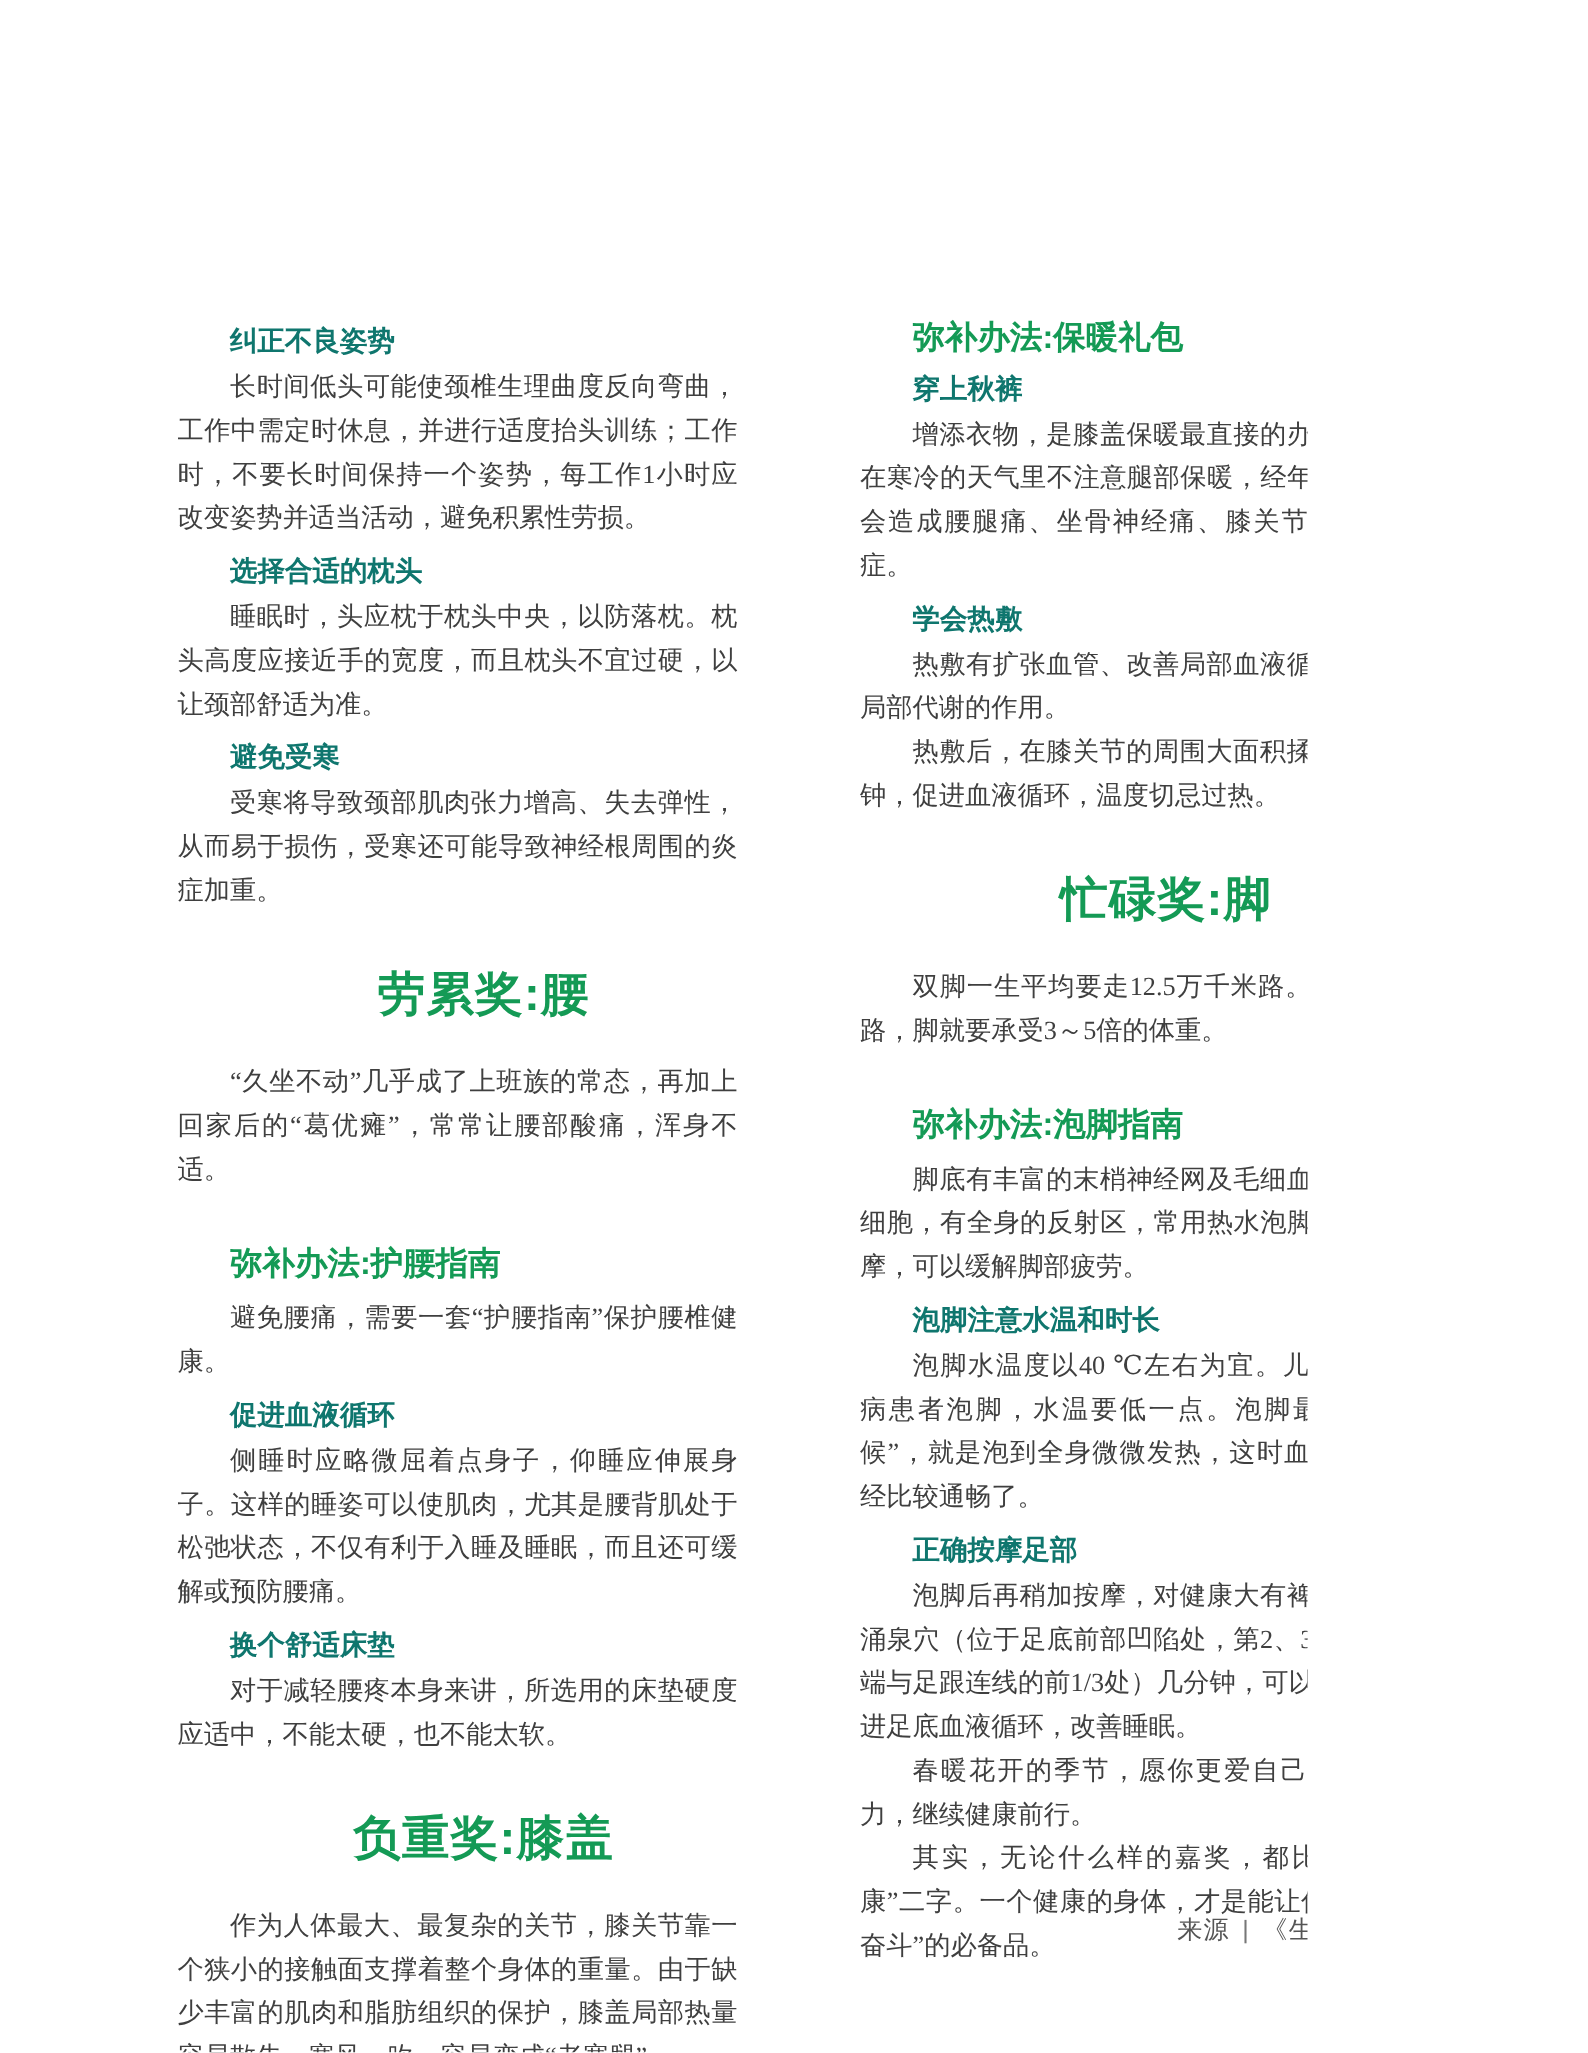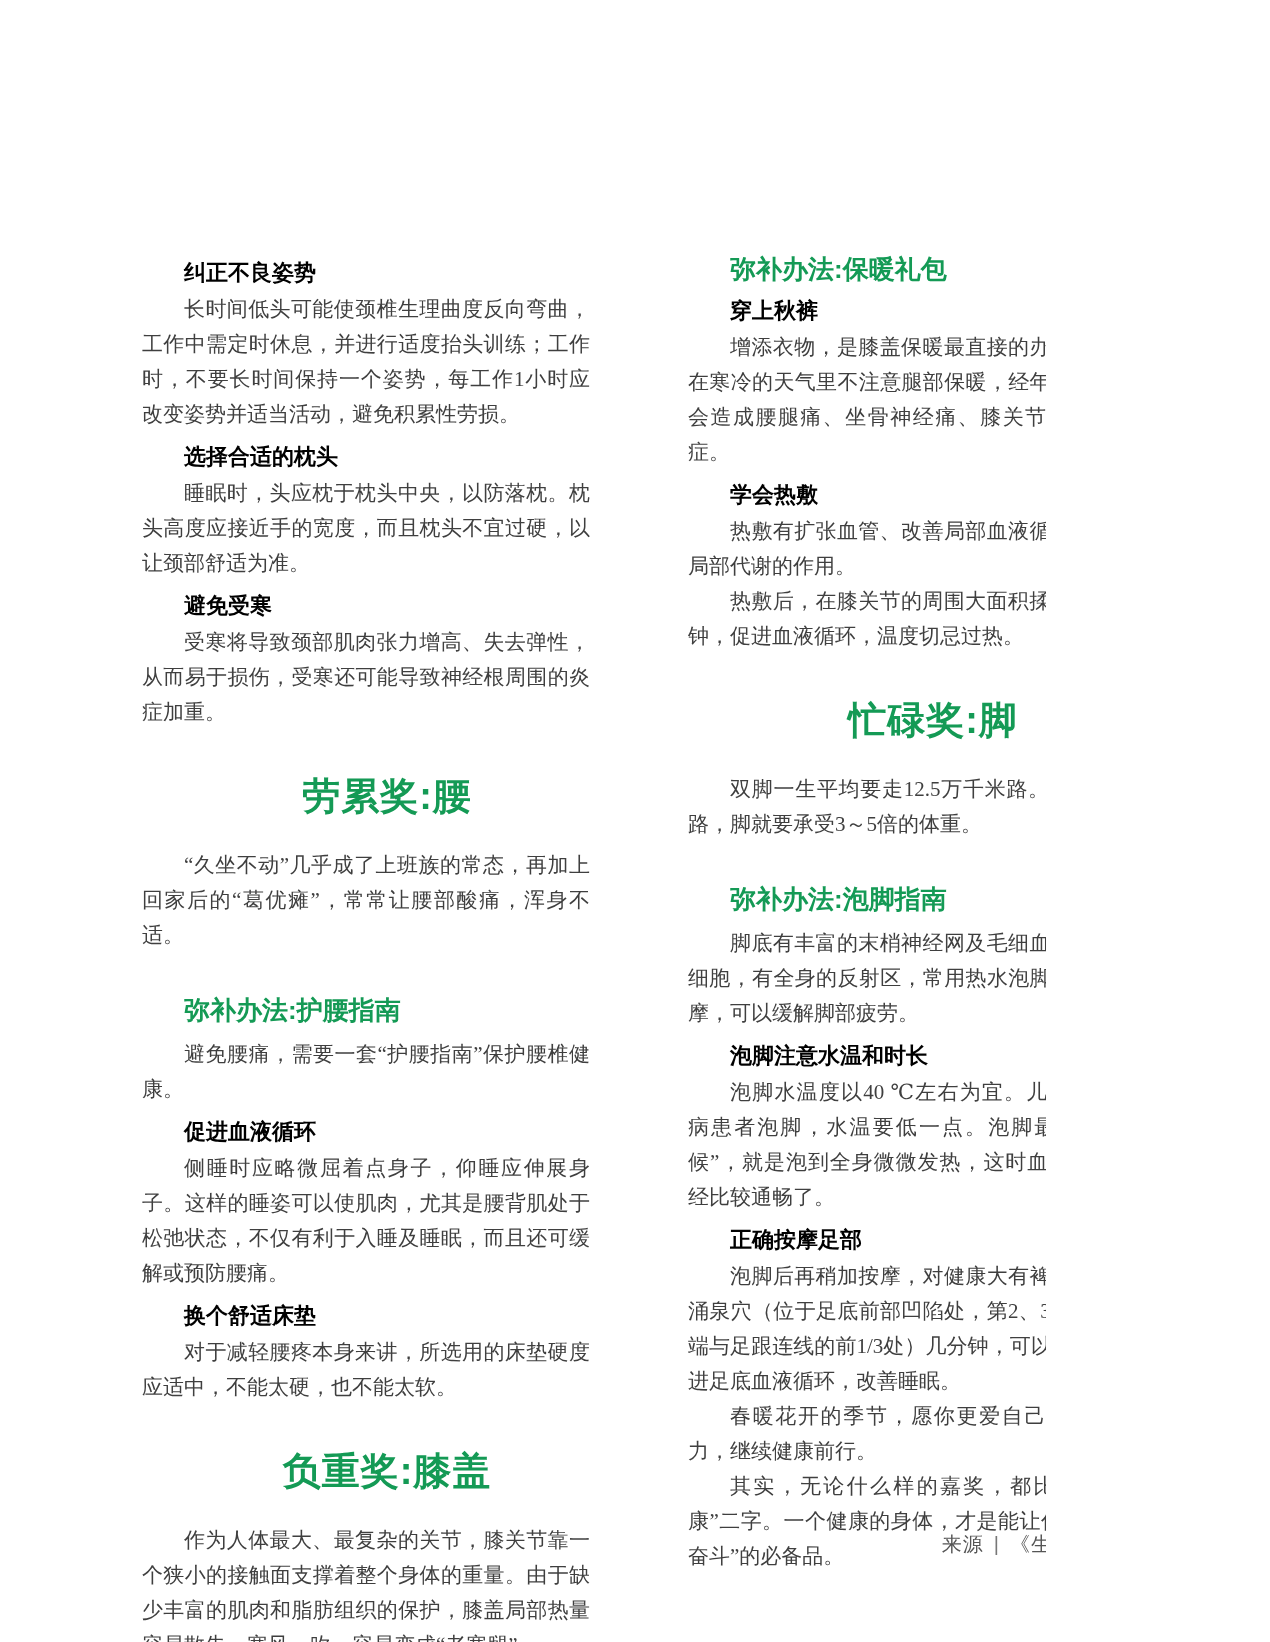--- a/index.html
+++ b/index.html
@@ -62,21 +62,21 @@
     text-align: justify;
     text-justify: inter-character;
     text-indent: 42px;
   }
   .sub {
     margin: 10px 0 4px;
     padding-left: 42px;
     font-size: 22px;
     line-height: 30px;
     font-weight: 700;
-    color: #000000;
+    color: #0f766e;
   }
   .h2 {
     margin: 40px 0 10px;
     padding-left: 42px;
     font-size: 26px;
     line-height: 34px;
     font-weight: 600;
     color: #149a55;
   }
   .col .h2:first-child { margin-top: 4px; }

